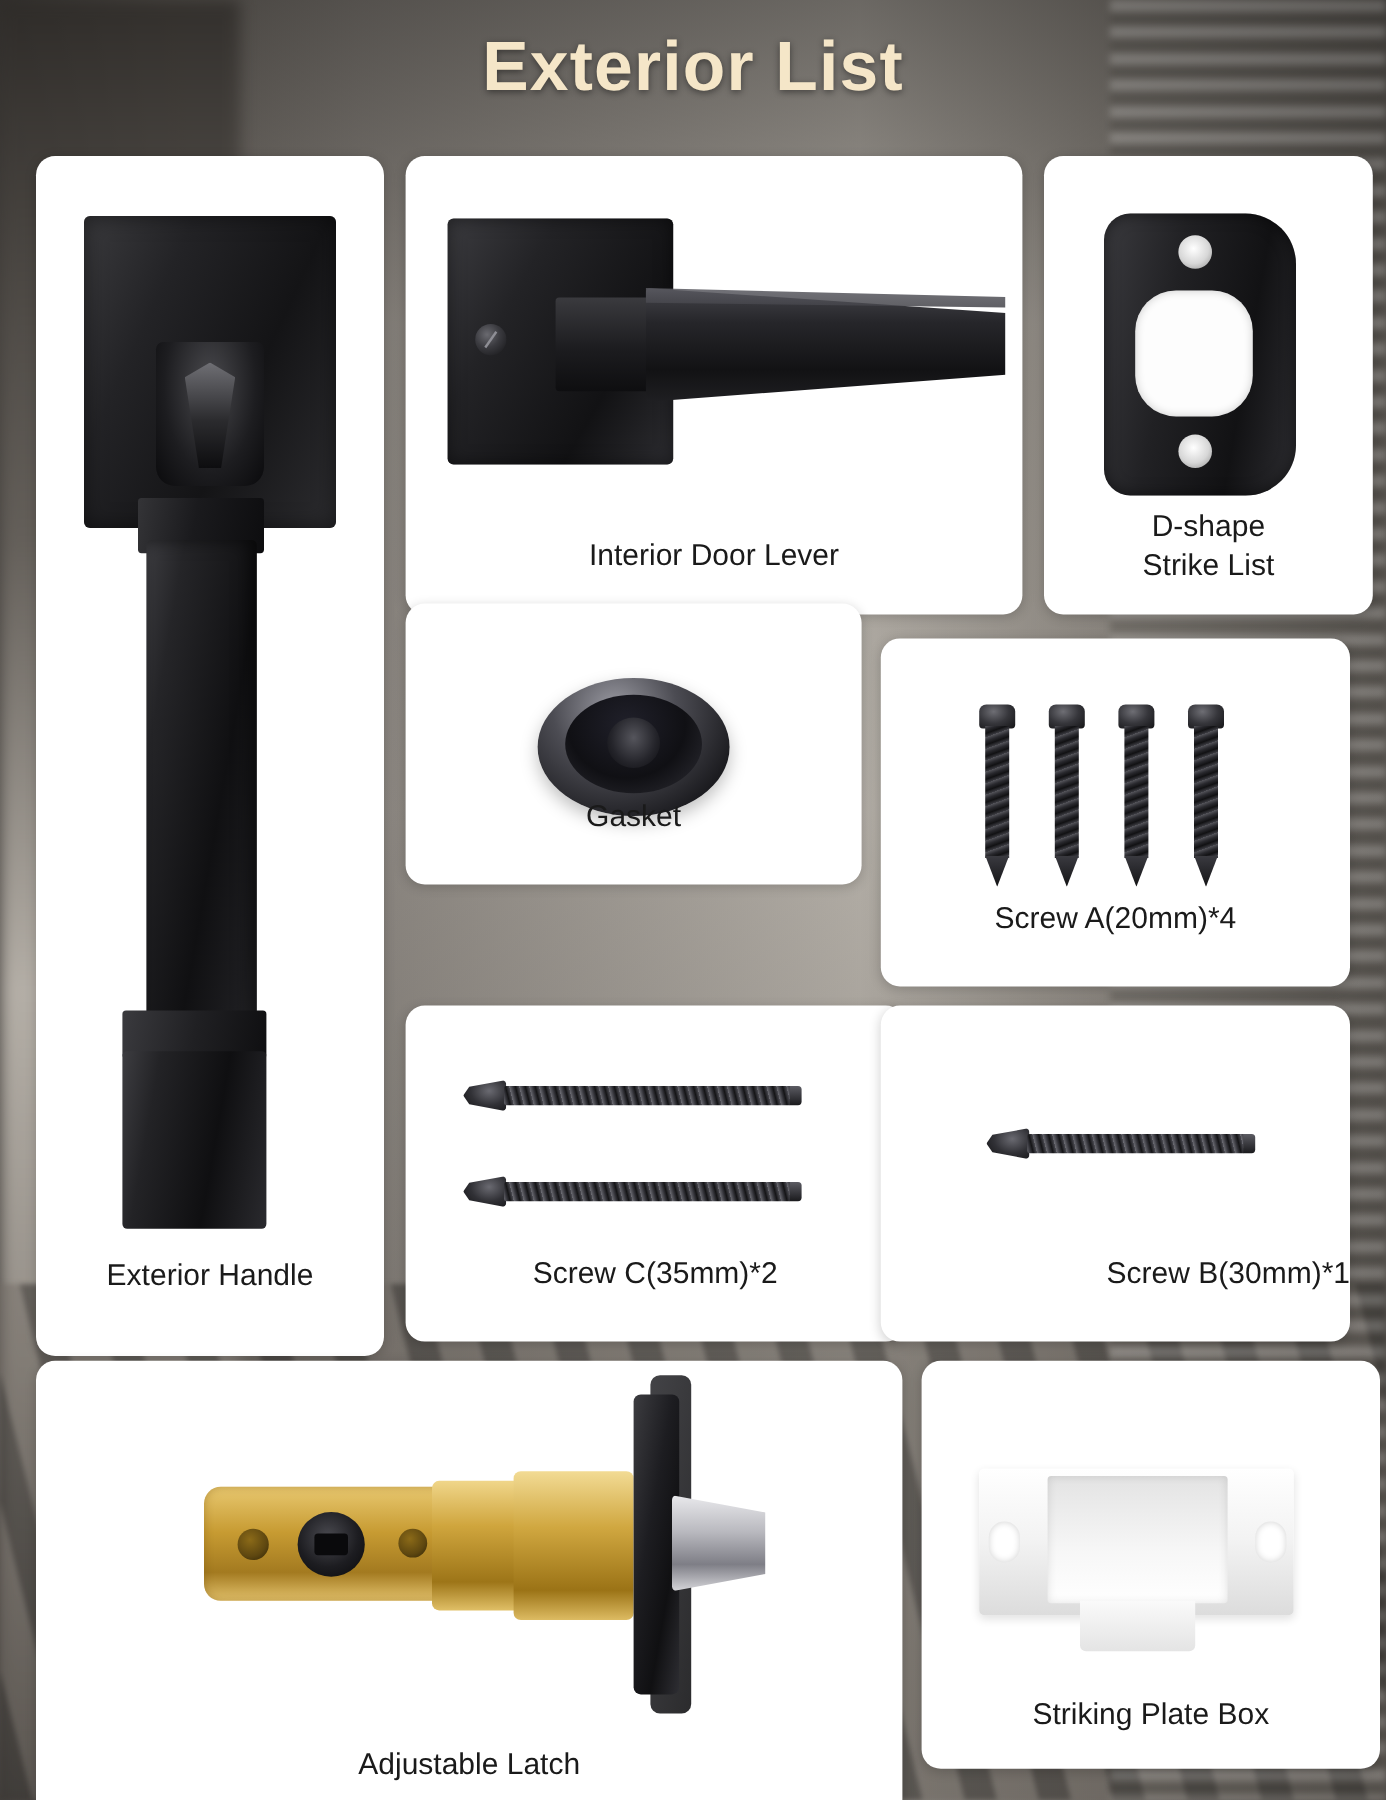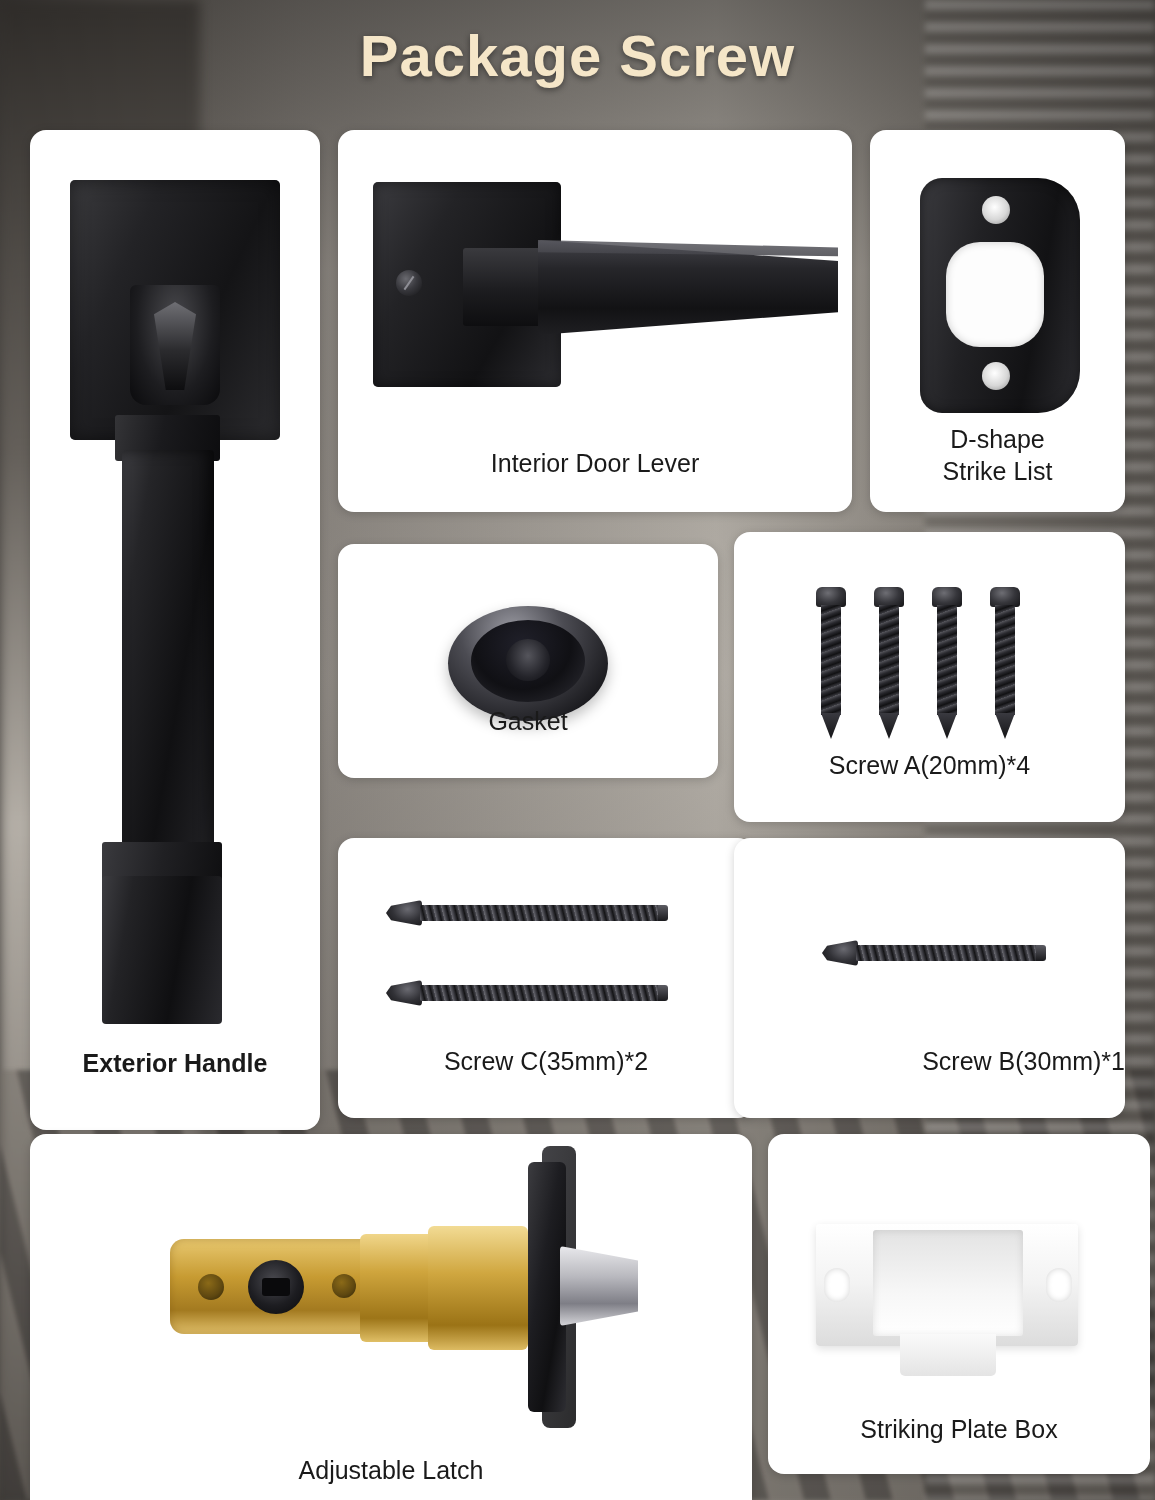--- a/index.html
+++ b/index.html
@@ -113,21 +113,21 @@
   .ex-base-top {
     left: 72px; top: 712px; width: 120px; height: 40px;
     border-radius: 3px;
     background: linear-gradient(100deg, #3a3a3e 0%, #202023 50%, #0f0f11 100%);
   }
   .ex-base {
     left: 72px; top: 746px; width: 120px; height: 148px;
     border-radius: 4px;
     background: linear-gradient(100deg, #3d3d41 0%, #232326 22%, #0f0f11 62%, #2a2a2e 100%);
   }
-  #card-exterior .card-label { bottom: 52px; font-weight: bold; }
+  #card-exterior .card-label { bottom: 52px; }
 
   
   #card-lever { left: 338px; top: 130px; width: 514px; height: 382px; }
   .lv-plate {
     left: 35px; top: 52px; width: 188px; height: 205px;
     border-radius: 5px;
     background: linear-gradient(120deg, #3b3b3f 0%, #232326 30%, #121214 70%, #2d2d31 100%);
     box-shadow: inset 0 0 14px rgba(0,0,0,.5);
   }
   .lv-screw {
@@ -152,21 +152,21 @@
   }
   .lv-arm-top {
     left: 200px; top: 110px; width: 300px; height: 34px;
     background: linear-gradient(180deg, #5a5a61 0%, #2b2b30 100%);
     clip-path: polygon(0% 0%, 100% 22%, 100% 48%, 0% 36%);
     opacity: .85;
   }
   #card-lever .card-label { bottom: 34px; text-align: center; }
 
   
-  #card-strike { left: 870px; top: 130px; width: 255px; height: 382px; }
+  #card-strike { left: 870px; top: 130px; width: 255px; height: 382px; padding-left: 19px; }
   .sp-body {
     left: 50px; top: 48px; width: 160px; height: 235px;
     background: linear-gradient(100deg, #3a3a3e 0%, #212124 35%, #121214 70%, #2d2d31 100%);
     border-radius: 22px 42px 42px 22px;
     box-shadow: inset 0 0 12px rgba(0,0,0,.55);
   }
   .sp-hole-big {
     left: 76px; top: 112px; width: 98px; height: 105px;
     background: #fdfdfd;
     border-radius: 34px;
@@ -174,21 +174,21 @@
   }
   .sp-hole-s {
     width: 28px; height: 28px; border-radius: 50%;
     background: radial-gradient(circle at 45% 40%, #ffffff 0%, #d7d7d7 55%, #8d8d8d 100%);
   }
   .sp-hole-s.top { left: 112px; top: 66px; }
   .sp-hole-s.bot { left: 112px; top: 232px; }
   #card-strike .card-label { bottom: 30px; }
 
   
-  #card-gasket { left: 338px; top: 544px; width: 380px; height: 234px; }
+  #card-gasket { left: 338px; top: 503px; width: 380px; height: 234px; }
   .gk-outer {
     left: 110px; top: 62px; width: 160px; height: 115px;
     border-radius: 50%;
     background: radial-gradient(ellipse at 40% 22%, #9a9aa2 0%, #4c4c53 38%, #1b1b1f 78%, #39393f 100%);
     box-shadow: 0 6px 14px rgba(0,0,0,.25);
   }
   .gk-mid {
     left: 133px; top: 76px; width: 114px; height: 82px;
     border-radius: 50%;
     background: radial-gradient(ellipse at 45% 30%, #20202a 0%, #101014 55%, #2f2f36 100%);
@@ -333,21 +333,21 @@
   }
   #card-box .card-label { bottom: 30px; }
 </style>
 </head>
 <body>
 
 <div class="bg">
   <div class="bg-floor"></div>
 </div>
 
-<div class="title">Package Screw</div>
+<div class="title">Exterior List</div>
 
 <div class="card" id="card-exterior">
   <div class="art ex-plate"></div>
   <div class="art ex-keyhole"></div>
   <div class="art ex-key-inner"></div>
   <div class="art ex-collar"></div>
   <div class="art ex-grip"></div>
   <div class="art ex-base-top"></div>
   <div class="art ex-base"></div>
   <div class="card-label">Exterior Handle</div>

